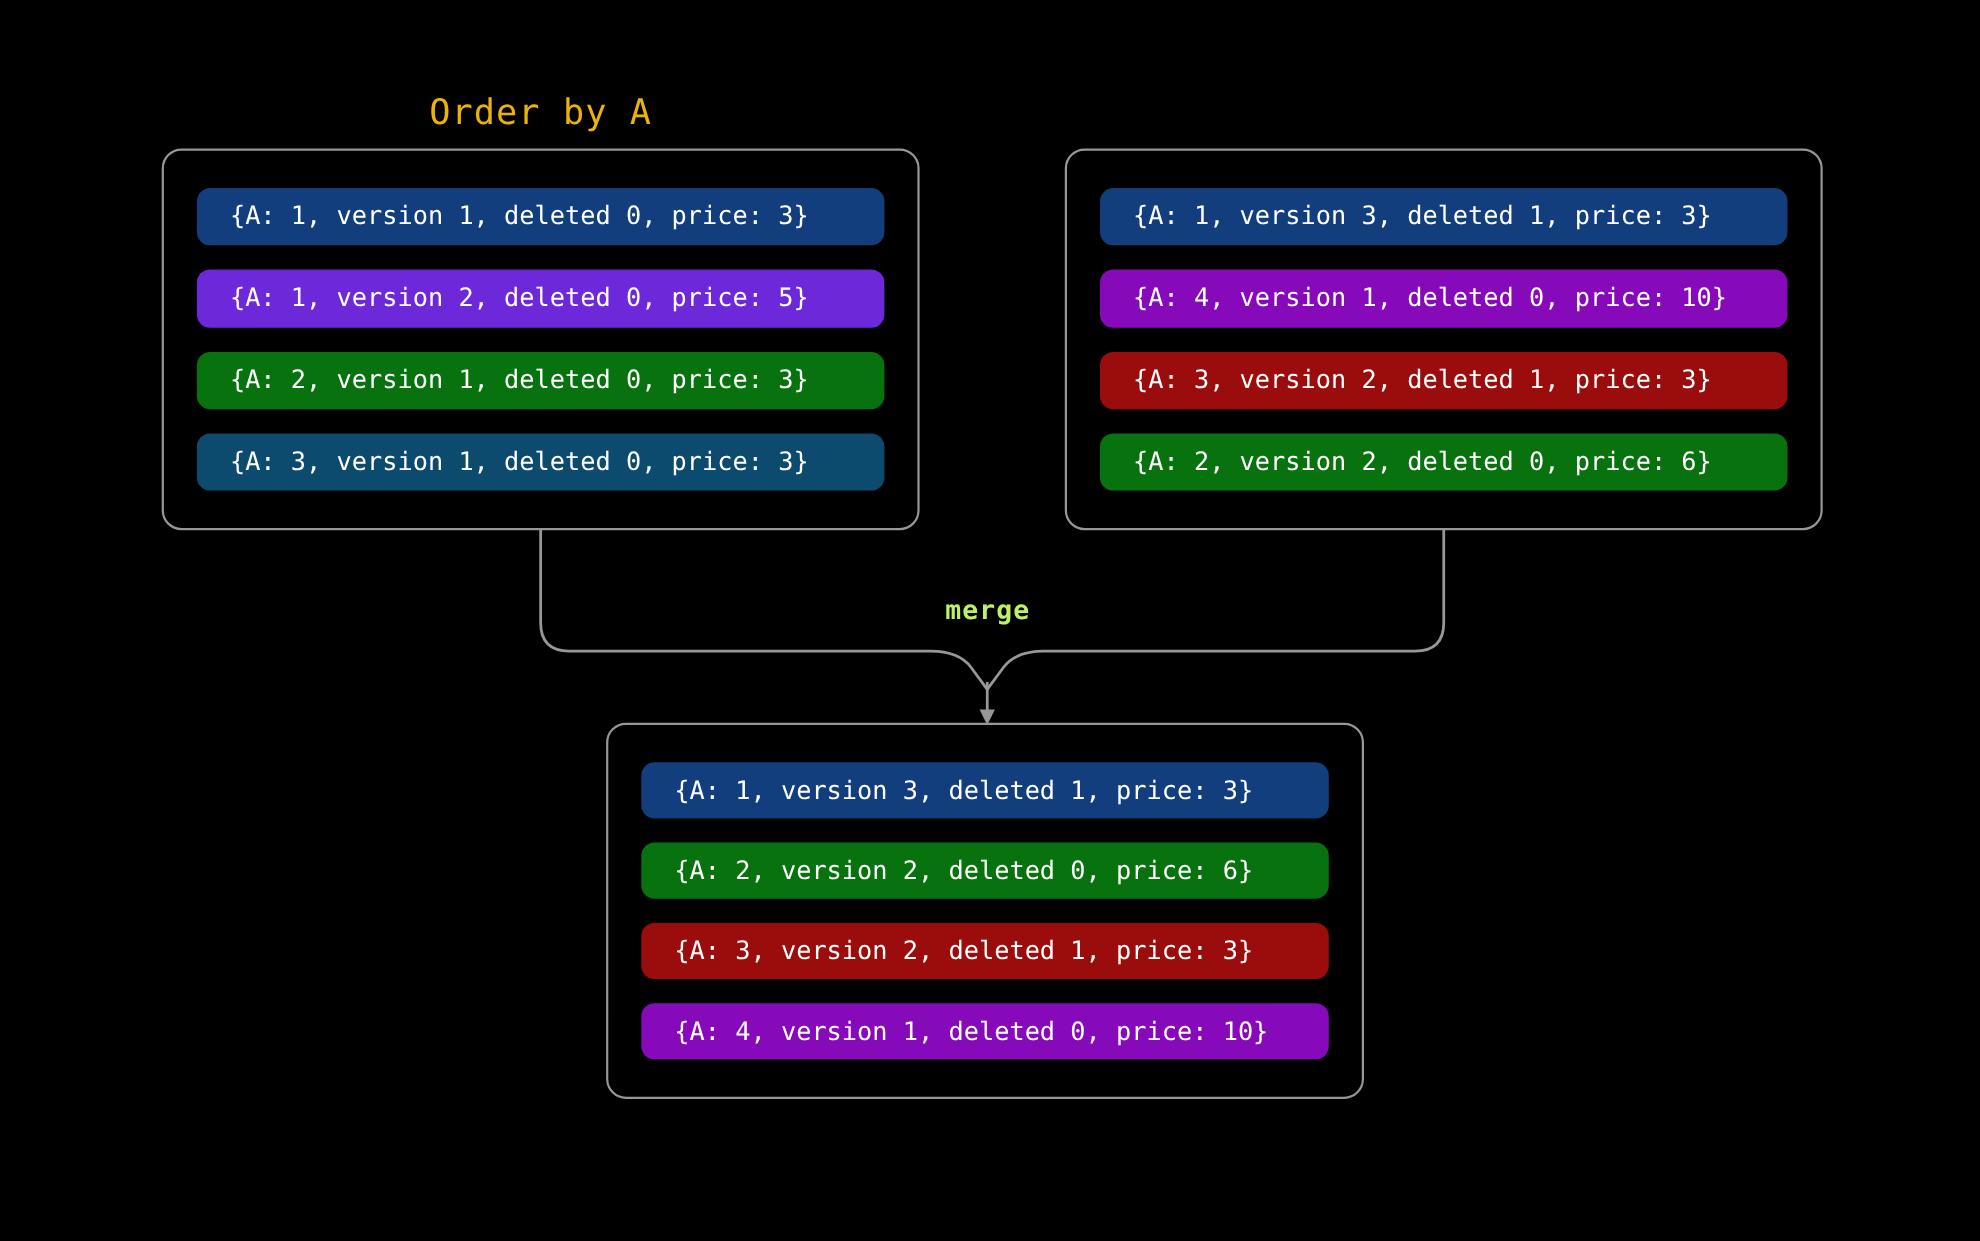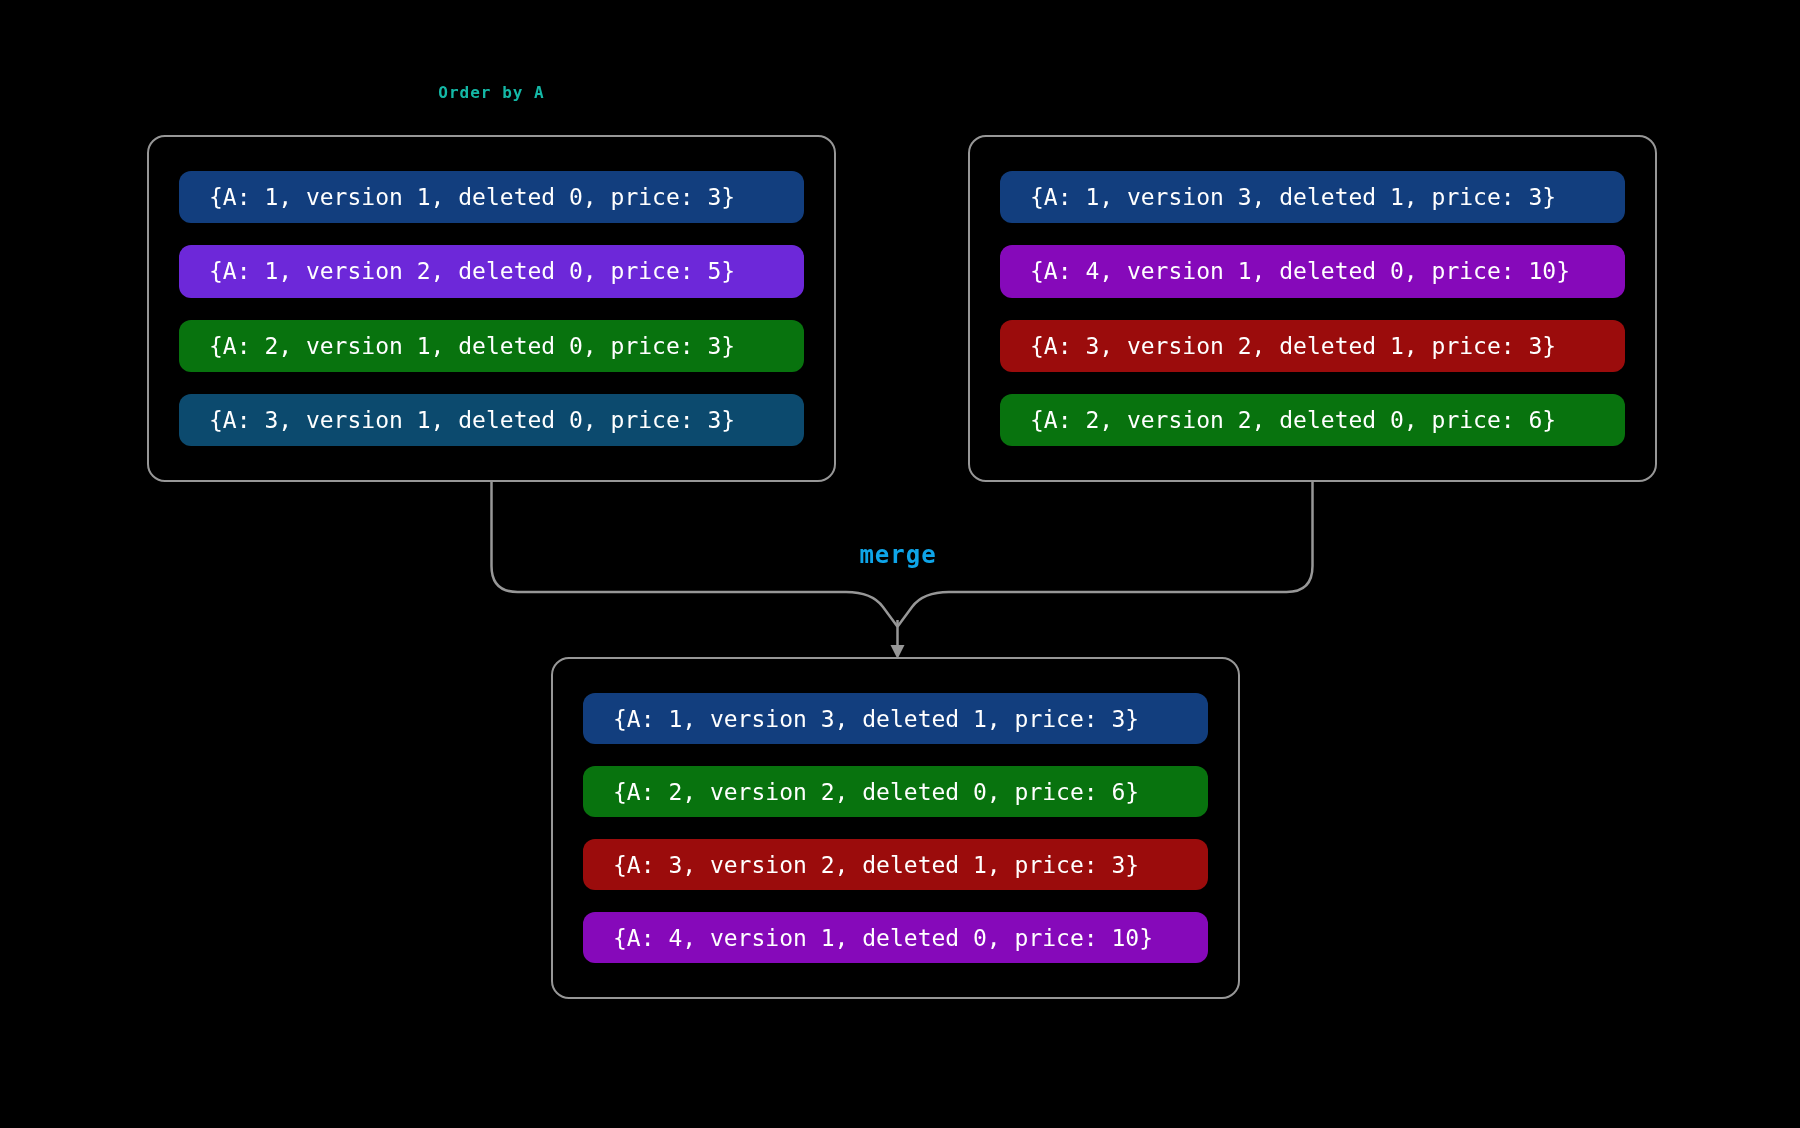--- a/index.html
+++ b/index.html
@@ -11,23 +11,23 @@
     position: relative;
     width: 1800px;
     height: 1128px;
     background: #000000;
     font-family: "DejaVu Sans Mono", "Liberation Mono", monospace;
     overflow: hidden;
   }
   .panel-title {
     position: absolute;
     text-align: center;
-    font-size: 16px;
-    font-weight: 700;
-    color: #14b8a6;
+    font-size: 32px;
+    font-weight: 400;
+    color: #eab308;
     letter-spacing: 1px;
   }
   .panel {
     position: absolute;
     border: 2.5px solid #979797;
     border-radius: 18px;
     box-sizing: border-box;
     display: flex;
     flex-direction: column;
     justify-content: center;
@@ -53,21 +53,21 @@
     pointer-events: none;
   }
   .merge-label {
     position: absolute;
     left: 798px;
     top: 541px;
     width: 200px;
     text-align: center;
     font-size: 24px;
     font-weight: 700;
-    color: #0ea5e9;
+    color: #bef264;
     letter-spacing: 1px;
   }
 </style>
 </head>
 <body>
 
 <div id="stage">
 
   <div class="panel-title" style="left:147px; top:83px; width:689px;">Order by A</div>
 

